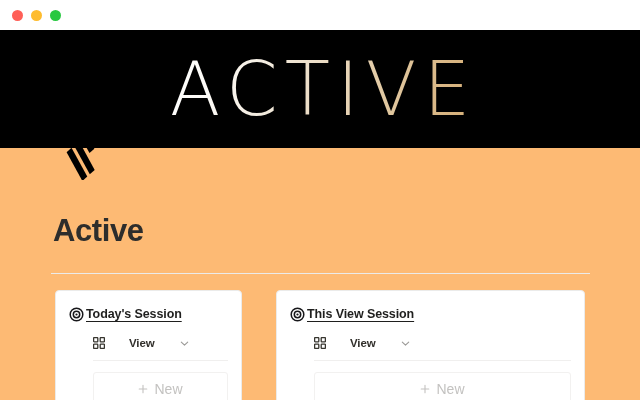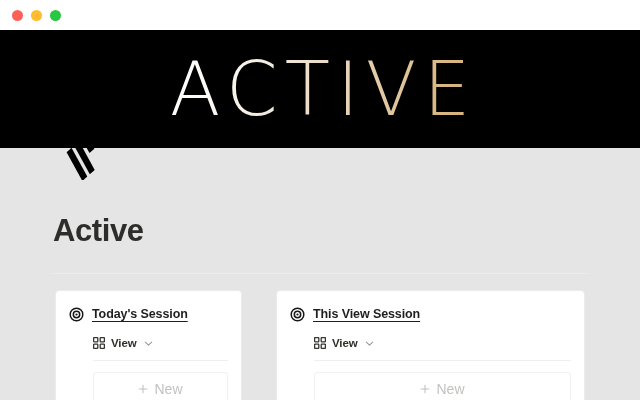--- a/index.html
+++ b/index.html
@@ -11,21 +11,21 @@
     overflow: hidden;
     background: #ffffff;
     font-family: "Liberation Sans", sans-serif;
     -webkit-font-smoothing: antialiased;
   }
 
   .window {
     position: relative;
     width: 640px;
     height: 400px;
-    background: #e5e5e5;
+    background: #fdba74;
     overflow: hidden;
   }
 
   
   .titlebar {
     position: absolute;
     top: 0; left: 0;
     width: 640px;
     height: 30px;
     background: #ffffff;
@@ -131,21 +131,21 @@
     border: 1px solid #ebebea;
     border-radius: 4px;
     padding: 14px 13px 0 13px;
     position: relative;
   }
   .card.wide { width: 309px; }
 
   .card-head {
     display: flex;
     align-items: center;
-    gap: 8px;
+    gap: 2px;
     height: 18px;
   }
 
   .eye-icon {
     width: 15px;
     height: 15px;
     flex: 0 0 15px;
     display: block;
   }
 
@@ -156,21 +156,21 @@
     text-decoration: underline;
     text-underline-offset: 3px;
     text-decoration-thickness: 1px;
     letter-spacing: -0.1px;
     white-space: nowrap;
   }
 
   .view-row {
     display: flex;
     align-items: center;
-    gap: 6px;
+    gap: 24px;
     margin: 12px 0 0 24px;
     height: 16px;
   }
   .grid-icon {
     width: 12px;
     height: 12px;
     flex: 0 0 12px;
     display: block;
   }
   .view-label {

